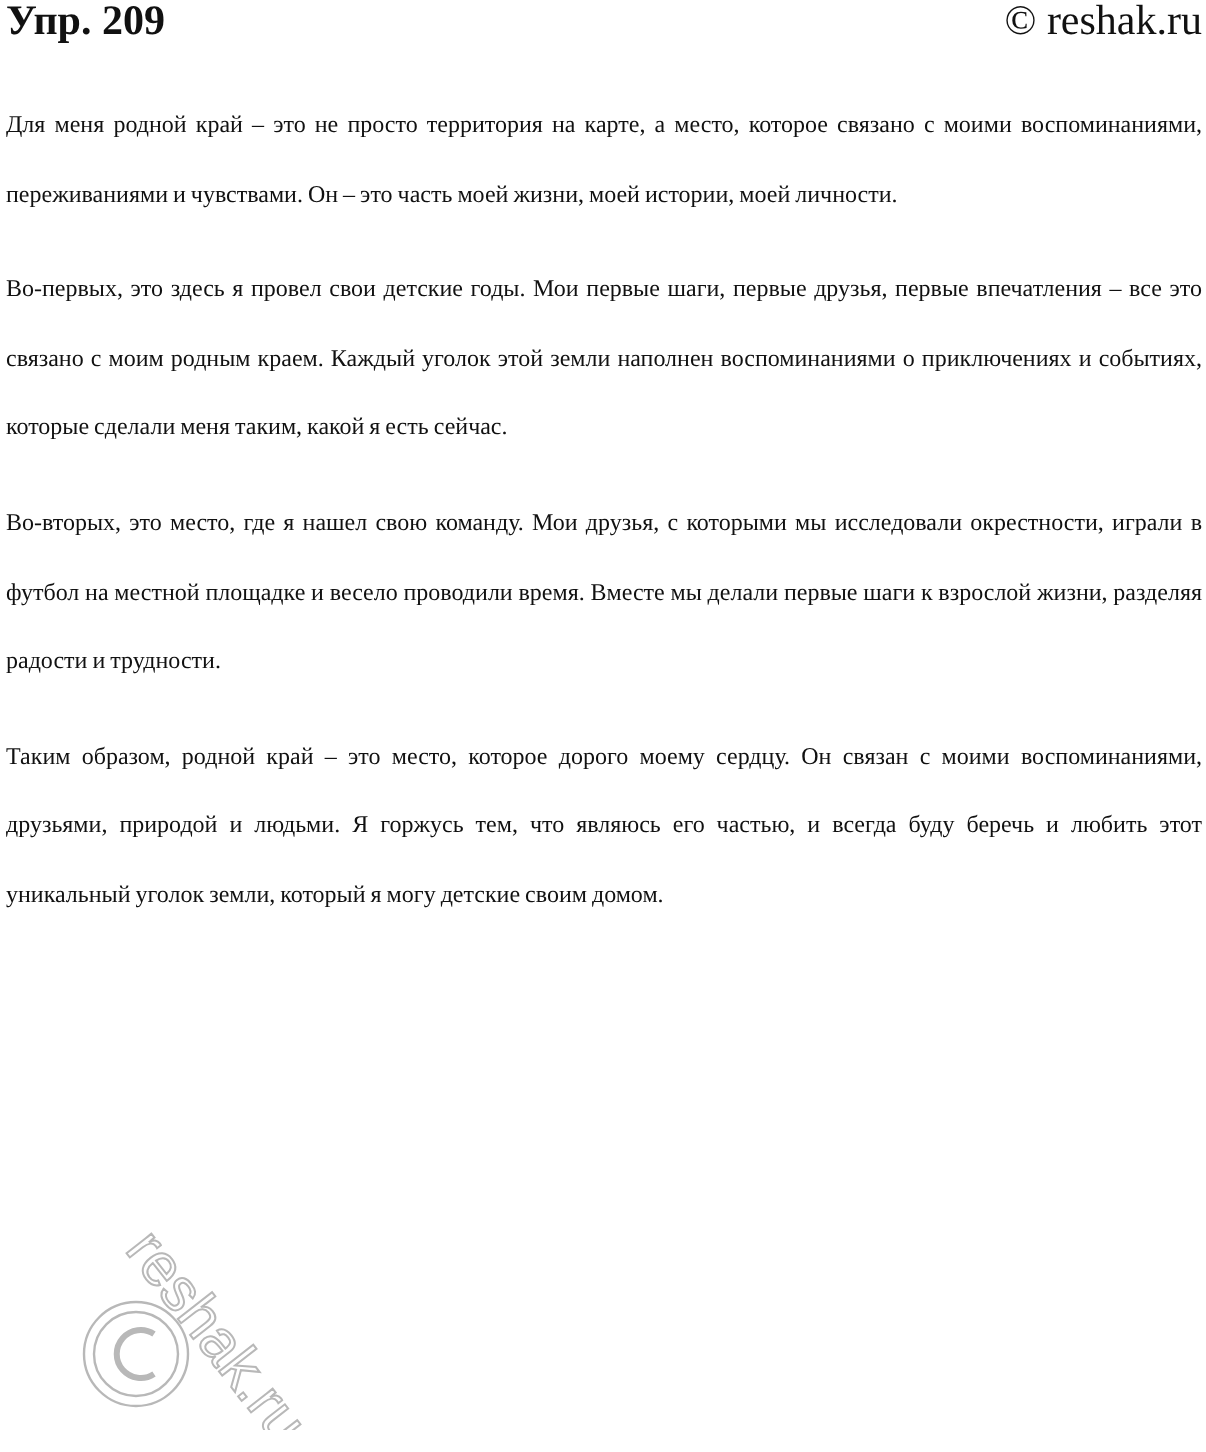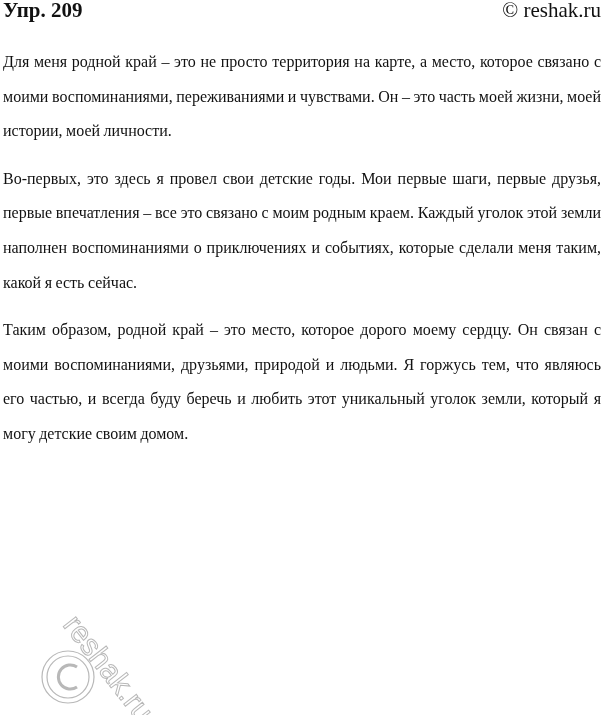--- a/index.html
+++ b/index.html
@@ -35,21 +35,21 @@
       font-weight: normal;
     }
     .content {
       position: absolute;
       left: 3px;
       width: 598px;
       top: 45px;
     }
     .para {
       margin: 0 0 13px 0;
-      font-size: 16px;
+      font-size: 12px;
       line-height: 34.6px;
       text-align: justify;
       text-align-last: left;
       word-spacing: -0.5px;
     }
     .watermark {
       position: absolute;
       left: 30px;
       top: 585px;
       width: 130px;
@@ -62,20 +62,21 @@
 <body>
 
 <div class="header">
   <span class="ex-title">Упр. 209</span>
   <span class="copyright">© reshak.ru</span>
 </div>
 
 <div class="content">
   <p class="para">Для меня родной край – это не просто территория на карте, а место, которое связано с моими воспоминаниями, переживаниями и чувствами. Он – это часть моей жизни, моей истории, моей личности.</p>
   <p class="para">Во-первых, это здесь я провел свои детские годы. Мои первые шаги, первые друзья, первые впечатления – все это связано с моим родным краем. Каждый уголок этой земли наполнен воспоминаниями о приключениях и событиях, которые сделали меня таким, какой я есть сейчас.</p>
+  <p class="para">Во-вторых, это место, где я нашел свою команду. Мои друзья, с которыми мы исследовали окрестности, играли в футбол на местной площадке и весело проводили время. Вместе мы делали первые шаги к взрослой жизни, разделяя радости и трудности.</p>
   <p class="para">Таким образом, родной край – это место, которое дорого моему сердцу. Он связан с моими воспоминаниями, друзьями, природой и людьми. Я горжусь тем, что являюсь его частью, и всегда буду беречь и любить этот уникальный уголок земли, который я могу детские своим домом.</p>
 </div>
 
 <div class="watermark">
   <svg width="130" height="130" viewBox="0 0 130 130">
     <g fill="none" stroke="#b8b8b8" stroke-width="1.2">
       <circle cx="38" cy="92" r="26"></circle>
       <circle cx="38" cy="92" r="21"></circle>
       <path d="M47 82 A12 12 0 1 0 47 102" stroke-width="3"></path>
     </g>

